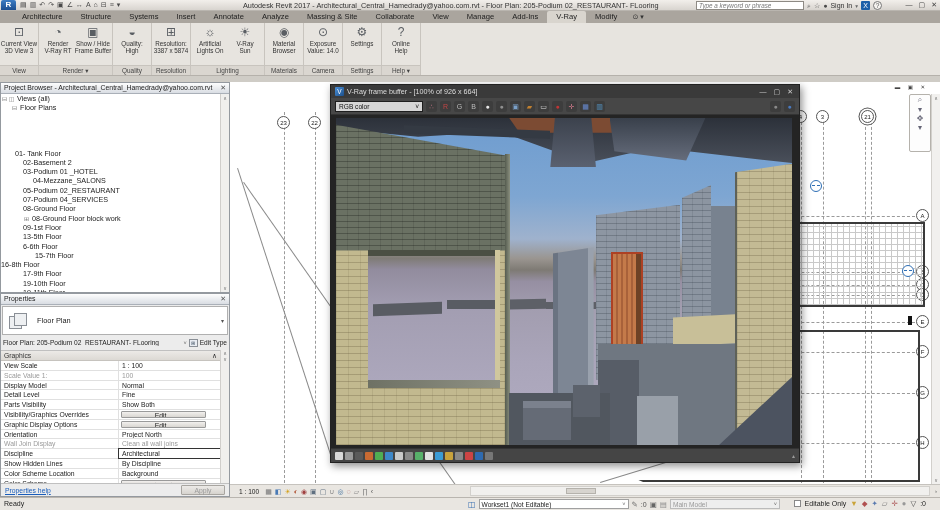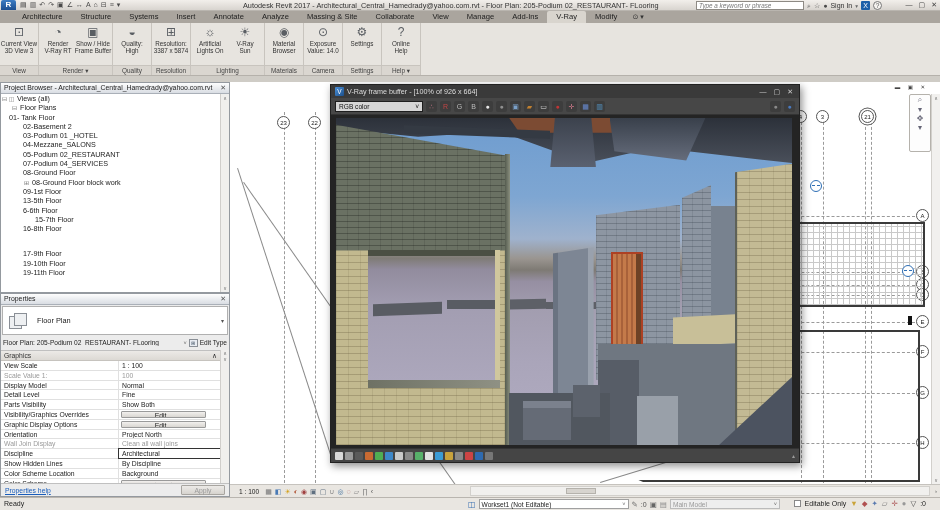--- a/index.html
+++ b/index.html
@@ -288,34 +288,34 @@
 
 <div class="pal pbrowser">
   <div class="pal-title">
     <span>Project Browser - Architectural_Central_Hamedrady@yahoo.com.rvt</span>
     <span class="pal-x">✕</span>
   </div>
   <div class="tree">
     <div class="tree-row"><span class="tw">⊟</span><span class="tw">◫</span> <span>Views (all)</span></div>
     <div class="tree-row" style="padding-left:10px"><span class="tw">⊟</span> <span>Floor Plans</span></div>
     <div>
-        <div class="tree-row" style="padding-left: 8px;">01- Tank Floor</div>
+        <div class="tree-row" style="padding-left: 14px; margin-top: 36px;">01- Tank Floor</div>
         <div class="tree-row" style="padding-left: 22px;">02-Basement 2</div>
         <div class="tree-row" style="padding-left: 22px;">03-Podium 01 _HOTEL</div>
-        <div class="tree-row" style="padding-left: 22px;">04-Mezzane_SALONS</div>
+        <div class="tree-row" style="padding-left: 32px;">04-Mezzane_SALONS</div>
         <div class="tree-row" style="padding-left: 22px;">05-Podium 02_RESTAURANT</div>
         <div class="tree-row" style="padding-left: 22px;">07-Podium 04_SERVICES</div>
         <div class="tree-row" style="padding-left: 22px;">08-Ground Floor</div>
         <div class="tree-row" style="padding-left: 22px;"><span class="tw">⊞</span> 08-Ground Floor block work</div>
         <div class="tree-row" style="padding-left: 22px;">09-1st Floor</div>
         <div class="tree-row" style="padding-left: 22px;">13-5th Floor</div>
         <div class="tree-row" style="padding-left: 22px;">6-6th Floor</div>
         <div class="tree-row" style="padding-left: 34px;">15-7th Floor</div>
-        <div class="tree-row" style="padding-left: 22px;">16-8th Floor</div>
-        <div class="tree-row" style="padding-left: 22px; margin-top: 16px;">17-9th Floor</div>
+        <div class="tree-row" style="">16-8th Floor</div>
+        <div class="tree-row" style="padding-left: 22px;">17-9th Floor</div>
         <div class="tree-row" style="padding-left: 22px;">19-10th Floor</div>
         <div class="tree-row" style="padding-left: 22px;">19-11th Floor</div>
       </div>
   </div>
   <div class="tree-scroll">
     <div class="sb-b" style="top:0">∧</div>
     <div class="sb-b" style="bottom:0">∨</div>
   </div>
 </div>
 

